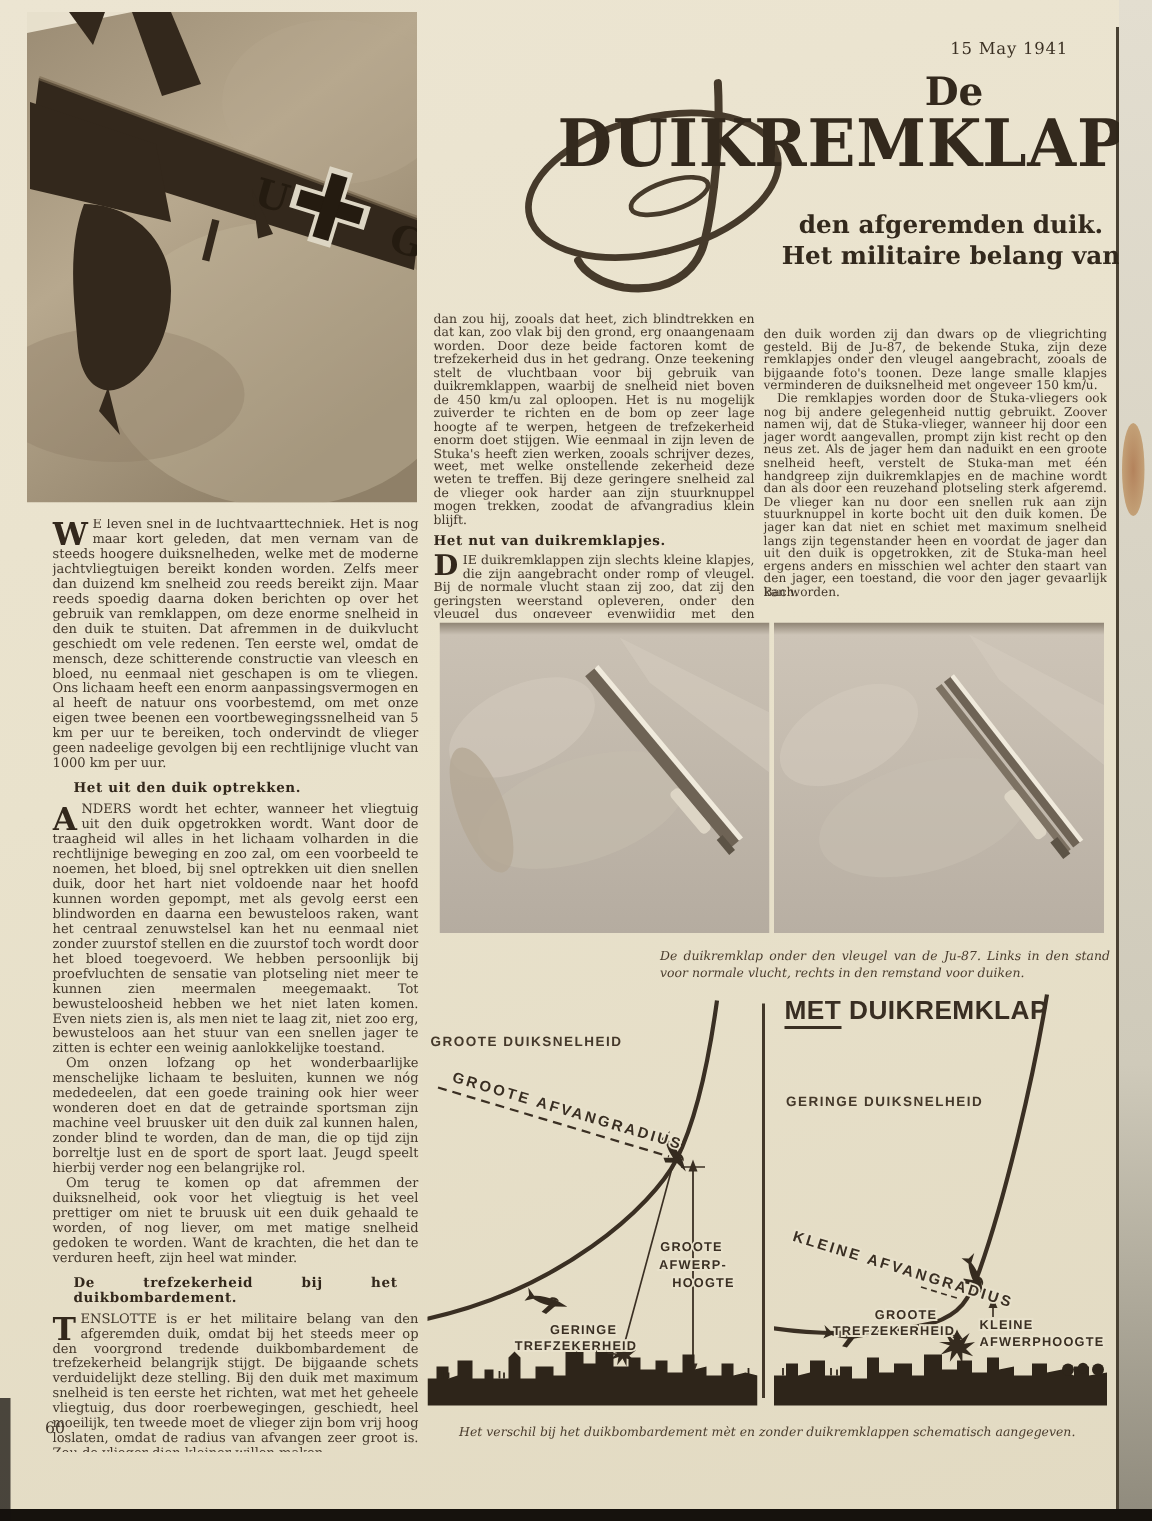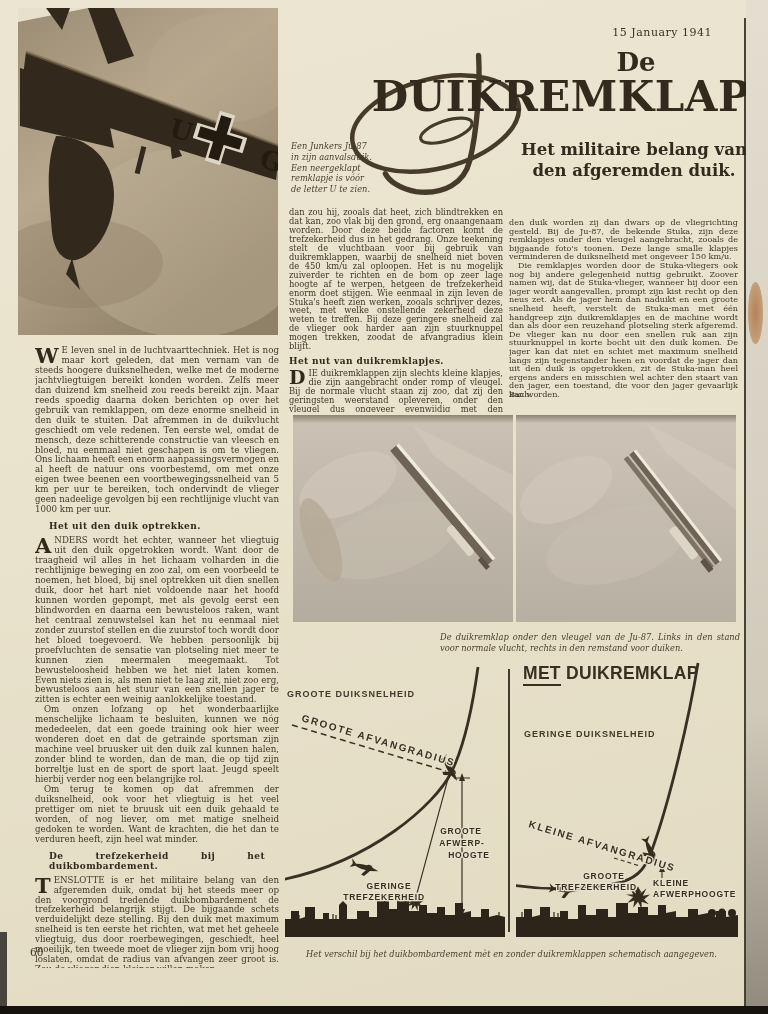--- a/index.html
+++ b/index.html
@@ -86,44 +86,37 @@
         <rect x="-26" y="-8" width="52" height="16" fill="#ddd6c4"></rect>
         <rect x="-8" y="-26" width="16" height="52" fill="#ddd6c4"></rect>
         <rect x="-22" y="-5.5" width="44" height="11" fill="#241b10"></rect>
         <rect x="-5.5" y="-22" width="11" height="44" fill="#241b10"></rect>
       </g>
       <text x="150" y="128" transform="rotate(16 150 128)" font-family="DejaVu Serif, serif" font-weight="bold" font-size="26" fill="#241b10">U</text>
       <text x="240" y="158" transform="rotate(18 240 158)" font-family="DejaVu Serif, serif" font-weight="bold" font-size="26" fill="#241b10">G</text>
     </svg>
   </div>
 
-  <div class="abs date">15 January 1941</div>
+  <div class="abs date">15 May 1941</div>
 
   <svg class="abs script-d" viewBox="0 0 240 170">
     <g fill="none" stroke="#463a2b" stroke-linecap="round">
       <ellipse cx="100" cy="80" rx="95" ry="50" transform="rotate(-14 100 80)" stroke-width="5"></ellipse>
       <path d="M148,4 C150,40 146,90 138,122 C132,146 110,160 78,156 C60,153 48,144 44,136" stroke-width="6"></path>
       <ellipse cx="112" cy="88" rx="30" ry="11" transform="rotate(-18 112 88)" stroke-width="3.5"></ellipse>
     </g>
   </svg>
 
   <div class="abs title-de">De</div>
   <div class="abs title-main">DUIKREMKLAP</div>
 
-  <div class="abs lead-caption">
-    <span>Een Junkers Ju-87</span>
-    <span>in zijn aanvalsduik.</span>
-    <span>Een neergeklapt</span>
-    <span>remklapje is vóór</span>
-    <span>de letter U te zien.</span>
-  </div>
 
   <div class="abs subtitle">
+    <div>den afgeremden duik.</div>
     <div>Het militaire belang van</div>
-    <div>den afgeremden duik.</div>
   </div>
 
   <div class="col col-left">
     <div class="para"><span class="dropcap">W</span><span>E leven snel in de luchtvaarttechniek. Het is nog maar kort geleden, dat men vernam van de steeds hoogere duiksnelheden, welke met de moderne jachtvliegtuigen bereikt konden worden. Zelfs meer dan duizend km snelheid zou reeds bereikt zijn. Maar reeds spoedig daarna doken berichten op over het gebruik van remklappen, om deze enorme snelheid in den duik te stuiten. Dat afremmen in de duikvlucht geschiedt om vele redenen. Ten eerste wel, omdat de mensch, deze schitterende constructie van vleesch en bloed, nu eenmaal niet geschapen is om te vliegen. Ons lichaam heeft een enorm aanpassingsvermogen en al heeft de natuur ons voorbestemd, om met onze eigen twee beenen een voortbewegingssnelheid van 5 km per uur te bereiken, toch ondervindt de vlieger geen nadeelige gevolgen bij een rechtlijnige vlucht van 1000 km per uur.</span></div>
     <div class="bodyhead">Het uit den duik optrekken.</div>
     <div class="para"><span class="dropcap">A</span><span>NDERS wordt het echter, wanneer het vliegtuig uit den duik opgetrokken wordt. Want door de traagheid wil alles in het lichaam volharden in die rechtlijnige beweging en zoo zal, om een voorbeeld te noemen, het bloed, bij snel optrekken uit dien snellen duik, door het hart niet voldoende naar het hoofd kunnen worden gepompt, met als gevolg eerst een blindworden en daarna een bewusteloos raken, want het centraal zenuwstelsel kan het nu eenmaal niet zonder zuurstof stellen en die zuurstof toch wordt door het bloed toegevoerd. We hebben persoonlijk bij proefvluchten de sensatie van plotseling niet meer te kunnen zien meermalen meegemaakt. Tot bewusteloosheid hebben we het niet laten komen. Even niets zien is, als men niet te laag zit, niet zoo erg, bewusteloos aan het stuur van een snellen jager te zitten is echter een weinig aanlokkelijke toestand.</span></div>
     <div class="para indent">Om onzen lofzang op het wonderbaarlijke menschelijke lichaam te besluiten, kunnen we nóg mededeelen, dat een goede training ook hier weer wonderen doet en dat de getrainde sportsman zijn machine veel bruusker uit den duik zal kunnen halen, zonder blind te worden, dan de man, die op tijd zijn borreltje lust en de sport de sport laat. Jeugd speelt hierbij verder nog een belangrijke rol.</div>
     <div class="para indent">Om terug te komen op dat afremmen der duiksnelheid, ook voor het vliegtuig is het veel prettiger om niet te bruusk uit een duik gehaald te worden, of nog liever, om met matige snelheid gedoken te worden. Want de krachten, die het dan te verduren heeft, zijn heel wat minder.</div>
     <div class="bodyhead">De trefzekerheid bij het duikbombardement.</div>
     <div class="para"><span class="dropcap">T</span><span>ENSLOTTE is er het militaire belang van den afgeremden duik, omdat bij het steeds meer op den voorgrond tredende duikbombardement de trefzekerheid belangrijk stijgt. De bijgaande schets verduidelijkt deze stelling. Bij den duik met maximum snelheid is ten eerste het richten, wat met het geheele vliegtuig, dus door roerbewegingen, geschiedt, heel moeilijk, ten tweede moet de vlieger zijn bom vrij hoog loslaten, omdat de radius van afvangen zeer groot is. Zou de vlieger dien kleiner willen maken,</span></div>

